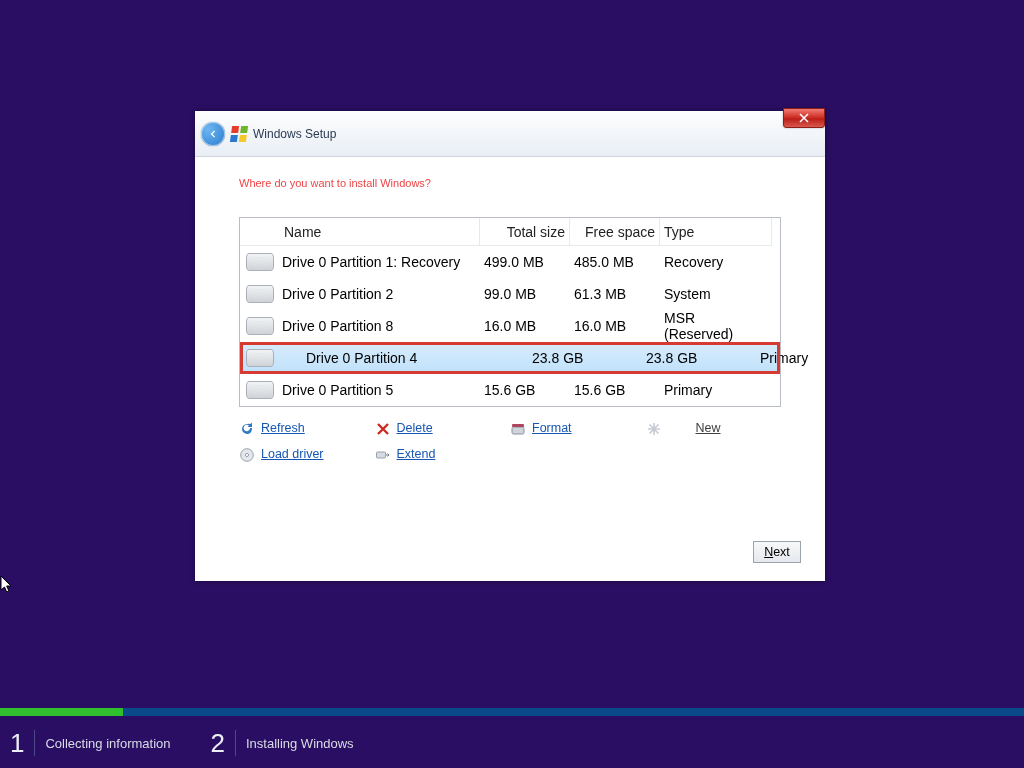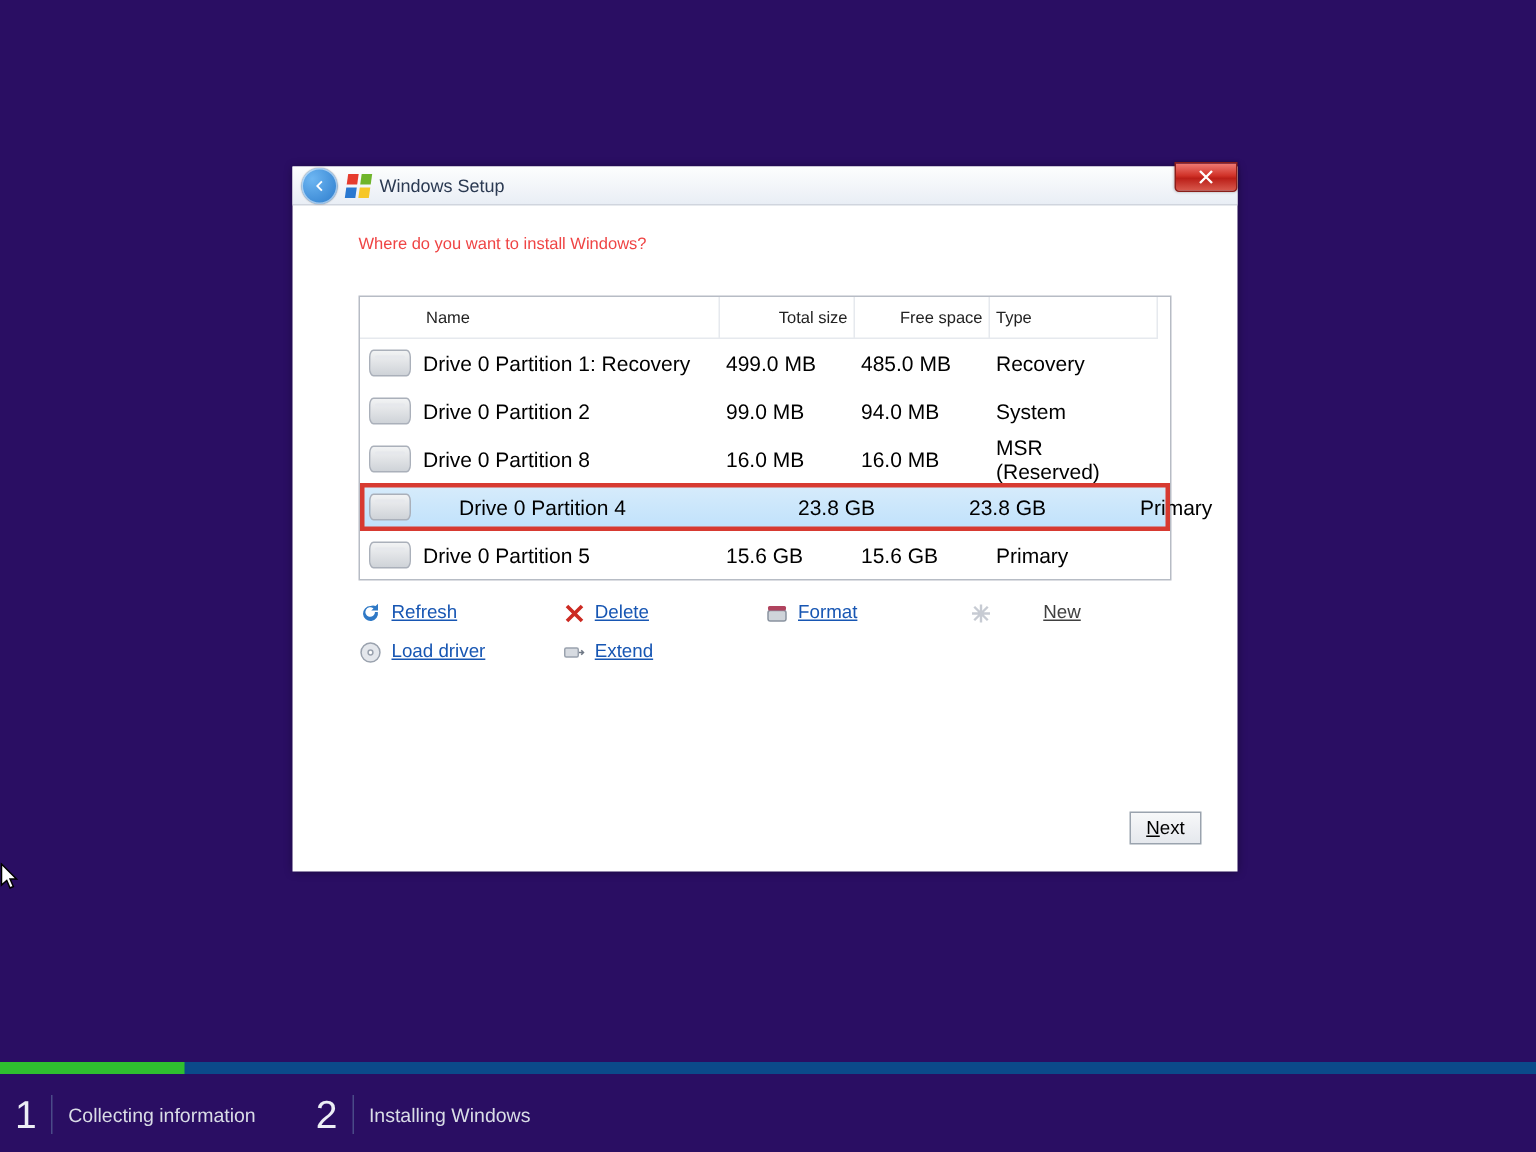--- a/index.html
+++ b/index.html
@@ -12,21 +12,21 @@
     position: relative;
   }
   .dialog {
     position: absolute;
     left: 195px; top: 111px;
     width: 630px; height: 470px;
     background: #fff;
     box-shadow: 0 0 6px rgba(0,0,0,.4);
   }
   .titlebar {
-    height: 26px;
+    height: 46px;
     background: linear-gradient(#fdfefe,#e9eef5);
     border-bottom: 1px solid #d0d5de;
     display: flex; align-items: center;
     padding: 0 6px;
     position: relative;
   }
   .back-btn {
     width: 24px; height: 24px; border-radius: 50%;
     background: radial-gradient(circle at 30% 30%, #6db6f2,#2a7acb);
     display: flex; align-items: center; justify-content: center;
@@ -67,21 +67,21 @@
   .plist {
     border: 1px solid #b7bcc5;
   }
   .phead, .prow {
     display: grid;
     grid-template-columns: 40px 200px 90px 90px 1fr;
     align-items: center;
     height: 32px;
     padding-right: 8px;
   }
-  .phead { height: 28px; font-size: 11px; color:#222; }
+  .phead { height: 28px; font-size: 14px; color:#222; }
   .phead > div { padding: 4px 4px; border-right:1px solid #e6e9ee; border-bottom:1px solid #e6e9ee; height:100%; display:flex; align-items:center;}
   .phead > div:first-child { border-right:none; }
   .phead .num { justify-content:flex-end; }
   .prow > div { padding: 0 4px; font-size: 14px; }
   .prow .num { text-align: left; }
   .prow .name-cell { padding-left: 2px; }
   .disk-icon {
     width: 28px; height: 18px; margin: 0 auto;
     background: linear-gradient(#f2f3f4,#cfd3d8);
     border: 1px solid #aab0ba;
@@ -185,21 +185,21 @@
             <div class="num">499.0 MB</div>
             <div class="num">485.0 MB</div>
             <div>Recovery</div>
           </div>
           <div class="prow">
             <div>
               <div class="disk-icon"></div>
             </div>
             <div class="name-cell">Drive 0 Partition 2</div>
             <div class="num">99.0 MB</div>
-            <div class="num">94.0 MB</div>
+            <div class="num">61.3 MB</div>
             <div>System</div>
           </div>
           <div class="prow">
             <div>
               <div class="disk-icon"></div>
             </div>
             <div class="name-cell">Drive 0 Partition 8</div>
             <div class="num">16.0 MB</div>
             <div class="num">16.0 MB</div>
             <div>MSR (Reserved)</div>

